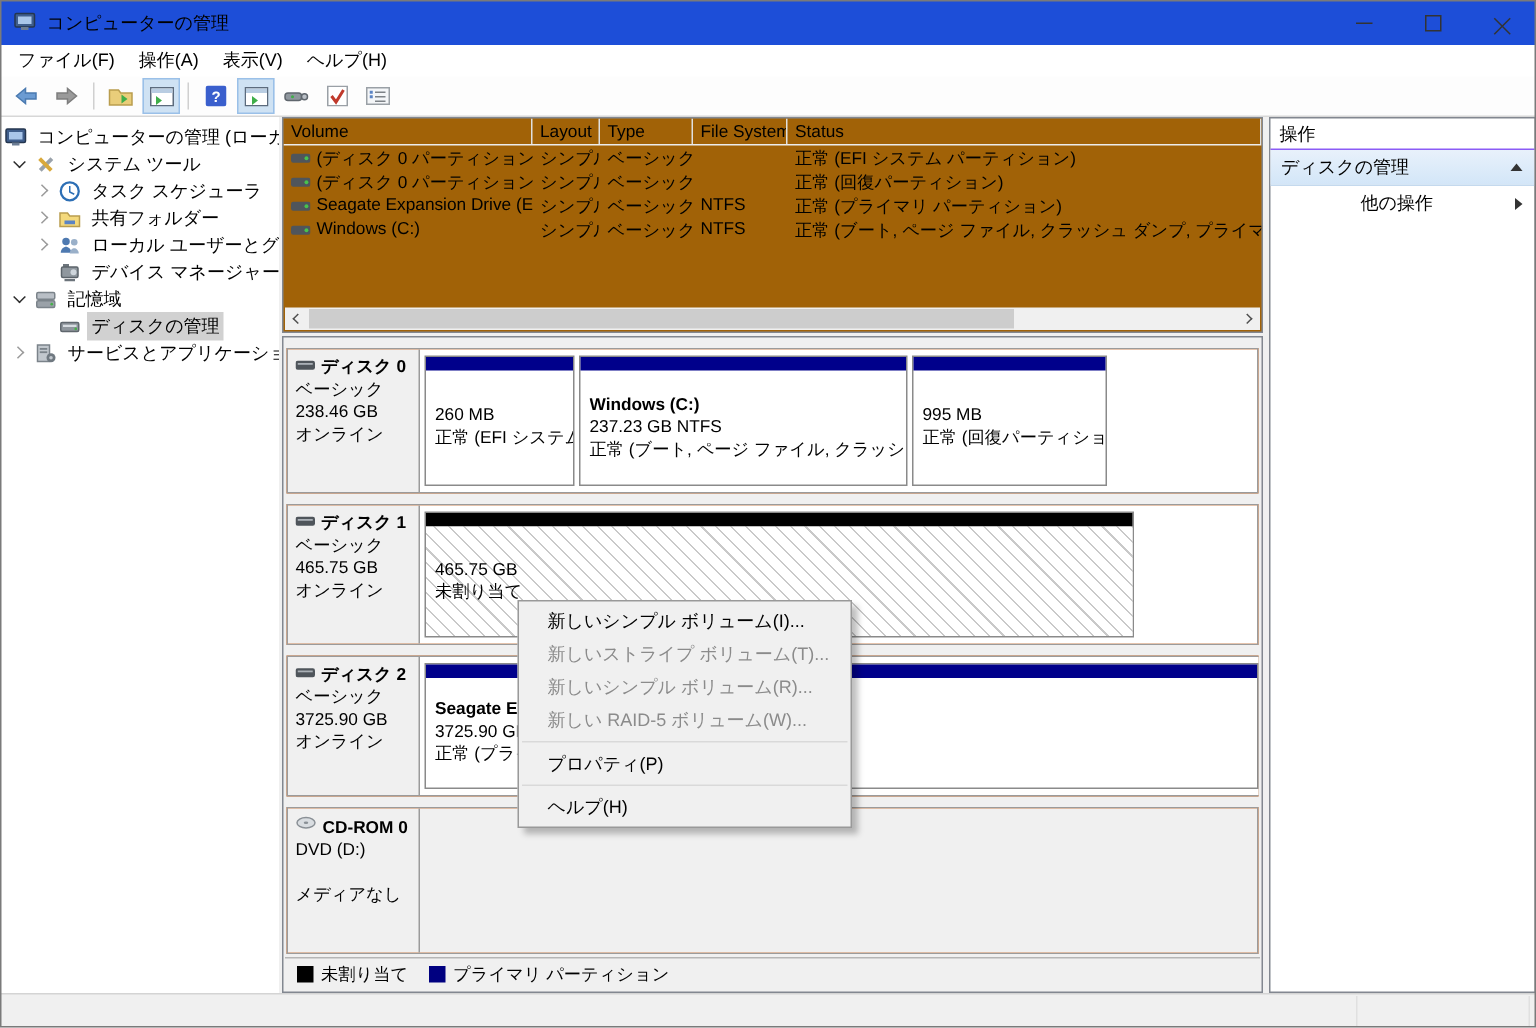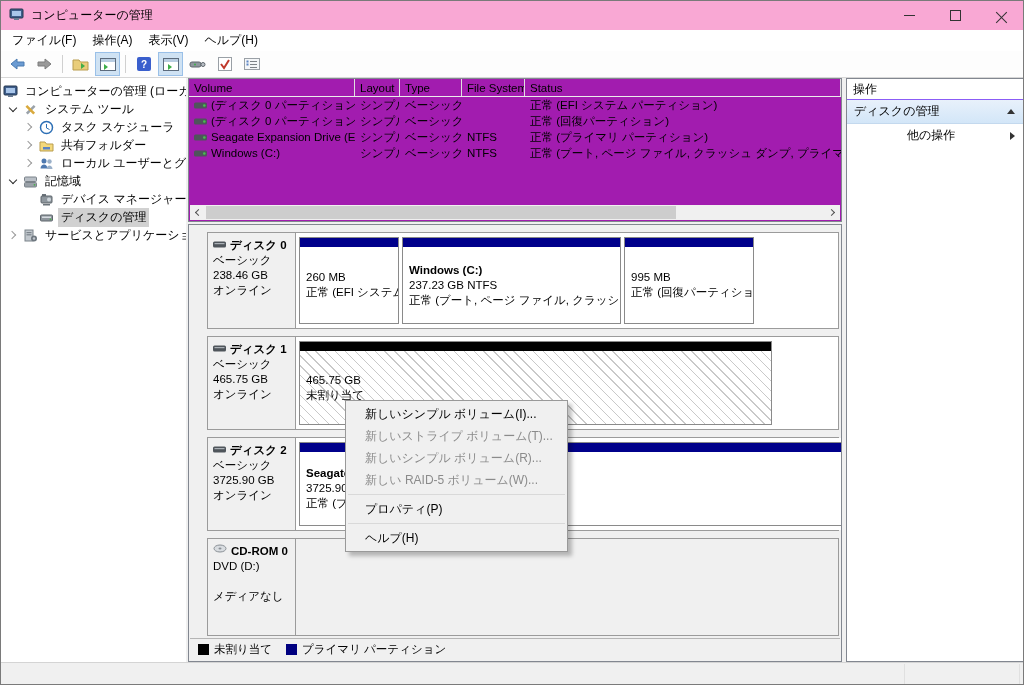--- a/index.html
+++ b/index.html
@@ -1,21 +1,21 @@
 <!DOCTYPE html>
 <html><head>
 <meta charset="utf-8">
 <style>
   html,body{margin:0;padding:0}
   body{width:1024px;height:685px;position:relative;background:#fff;
        font-family:"Liberation Sans","DejaVu Sans",sans-serif;font-size:12px;color:#000;overflow:hidden}
   .frame{position:absolute;inset:0;border:1px solid #7a7a7a;pointer-events:none;z-index:99}
 
   
-  .titlebar{position:absolute;top:0;left:0;right:0;height:30px;background:#f9a8d4;display:flex;align-items:center}
+  .titlebar{position:absolute;top:0;left:0;right:0;height:30px;background:#1d4ed8;display:flex;align-items:center}
   .titlebar .appicon{margin:0 6px 0 9px;display:inline-flex}
   .title-text{font-size:12px}
   .win-controls{position:absolute;right:0;top:0;height:30px;display:flex}
   .wbtn{width:46px;height:30px;display:flex;align-items:center;justify-content:center;position:relative}
   .glyph-min{width:11px;height:1px;background:#333}
   .glyph-max{width:9px;height:9px;border:1px solid #333}
   .glyph-close{width:11px;height:11px;position:relative}
   .glyph-close::before,.glyph-close::after{content:"";position:absolute;left:5px;top:0;width:1px;height:15px;background:#333;transform-origin:center}
   .glyph-close::before{transform:rotate(45deg)}
   .glyph-close::after{transform:rotate(-45deg)}
@@ -26,21 +26,21 @@
 
   
   .toolbar{position:absolute;top:51px;left:0;right:0;height:26px;background:#fdfdfd;border-bottom:1px solid #d7d7d7;display:flex;align-items:center;padding-left:4px}
   .tbtn{width:23px;height:22px;display:inline-flex;align-items:center;justify-content:center;margin:0 1px;border:1px solid transparent}
   .tbtn.pressed{background:#cfe2f3;border:1px solid #9ac0e8}
   .tsep{width:1px;height:18px;background:#d0d0d0;margin:0 4px}
 
   
   .main{position:absolute;top:78px;left:0;right:0;bottom:22px;background:#f0f0f0}
   .tree-pane{position:absolute;left:0;top:0;width:186px;bottom:0;background:#fff;overflow:hidden}
-  .vol-pane{position:absolute;left:188px;top:0;width:654px;height:144px;background:#a21caf;border:1px solid #828790;box-sizing:border-box;overflow:hidden}
+  .vol-pane{position:absolute;left:188px;top:0;width:654px;height:144px;background:#a16207;border:1px solid #828790;box-sizing:border-box;overflow:hidden}
   .gfx-pane{position:absolute;left:188px;top:146px;width:654px;bottom:1px;background:#f0f0f0;border:1px solid #828790;box-sizing:border-box;overflow:hidden}
   .act-pane{position:absolute;left:846px;top:0;width:178px;bottom:1px;background:#fff;border:1px solid #828790;box-sizing:border-box}
 
   
   .trow{height:18px;display:flex;align-items:center;white-space:nowrap;padding-left:2px}
   .trow.lvl1{padding-left:8px}
   .trow.lvl2{padding-left:24px}
   .tree-pane{padding-top:4px}
   .chev{width:10px;height:10px;display:inline-block;position:relative;flex:0 0 10px;margin-right:4px}
   .chev.exp::before{content:"";position:absolute;left:2px;top:1px;width:5px;height:5px;border-right:1px solid #2b2b2b;border-bottom:1px solid #2b2b2b;transform:rotate(45deg)}
@@ -62,21 +62,21 @@
   .vicon{margin-right:4px;display:inline-flex;flex:0 0 13px}
   .hscroll{position:absolute;left:1px;right:1px;bottom:1px;height:15px;background:#f0f0f0;display:flex;align-items:center}
   .sarrow{width:15px;height:15px;position:relative;flex:0 0 15px}
   .sarrow::before{content:"";position:absolute;top:5px;width:4px;height:4px;border-left:1px solid #505050;border-bottom:1px solid #505050}
   .sarrow.left::before{left:6px;transform:rotate(45deg)}
   .sarrow.right::before{left:4px;transform:rotate(-135deg)}
   .sarrow.right{margin-left:auto}
   .sthumb{position:absolute;left:16px;width:470px;top:1px;height:13px;background:#cdcdcd}
 
   
-  .disk-row{margin:7px 2px 0 18px;border:1px solid #9b9b9b;background:#f97316;display:flex;box-sizing:border-box}
+  .disk-row{margin:7px 2px 0 2px;border:1px solid #9b9b9b;background:#f97316;display:flex;box-sizing:border-box}
   .dlabel{width:88px;flex:0 0 88px;background:#f0f0f0;border-right:1px solid #9b9b9b;padding:5px 2px 0 5px;box-sizing:border-box;font-size:11.5px;line-height:15px;white-space:nowrap;overflow:hidden}
   .dname{font-weight:bold;display:flex;align-items:center;gap:4px}
   .parts{flex:1;position:relative;background:#fff;padding:4px 0 4px 3px;display:flex;gap:3px;box-sizing:border-box}
   .parts.empty{background:#f0f0f0}
   .pbox{border:1px solid #8a8a8a;display:flex;flex-direction:column;box-sizing:border-box}
   .pband{height:9px;flex:0 0 9px}
   .band-navy{background:#00008B}
   .band-black{background:#000}
   .pcontent{flex:1;display:flex;flex-direction:column;justify-content:center;padding-left:6px;overflow:hidden}
   .pline{font-size:11.5px;line-height:15px;white-space:nowrap;overflow:hidden}
@@ -253,42 +253,42 @@
       <span class="ticon">
           <svg width="15" height="15">
             <circle cx="5" cy="5" r="2.5" fill="#4e79b0"></circle>
             <path d="M1.5 12.5c0-2.5 2-4 3.5-4s3.5 1.5 3.5 4z" fill="#4e79b0"></path>
             <circle cx="10.5" cy="5.5" r="2.2" fill="#9ab0c9"></circle>
             <path d="M7.5 13c0-2.2 1.7-3.5 3-3.5s3 1.3 3 3.5z" fill="#9ab0c9"></path>
           </svg>
         </span>
       <span class="tlabel">ローカル ユーザーとグループ</span>
     </div>
-    <div class="trow lvl1">
-      <span class="chev exp"></span>
-      <span class="ticon">
-          <svg width="15" height="15">
-            <rect x="1.5" y="3" width="12" height="4.5" rx="1" fill="#b9bfc6" stroke="#7b838a"></rect>
-            <rect x="1.5" y="8.5" width="12" height="4.5" rx="1" fill="#9aa1a8" stroke="#7b838a"></rect>
-            <circle cx="11.5" cy="10.8" r="0.9" fill="#46b04a"></circle>
-          </svg>
-        </span>
-      <span class="tlabel">記憶域</span>
-    </div>
     <div class="trow lvl2">
       <span class="chev"></span>
       <span class="ticon">
           <svg width="15" height="15">
             <rect x="3" y="2" width="4" height="3" fill="#6c747b"></rect>
             <rect x="2" y="4" width="11" height="7" rx="1" fill="#8f979e" stroke="#5c646b"></rect>
             <circle cx="10" cy="7.5" r="2" fill="#cfd6dc"></circle>
             <rect x="4" y="12" width="7" height="1.5" fill="#6c747b"></rect>
           </svg>
         </span>
       <span class="tlabel">デバイス マネージャー</span>
+    </div>
+    <div class="trow lvl1">
+      <span class="chev exp"></span>
+      <span class="ticon">
+          <svg width="15" height="15">
+            <rect x="1.5" y="3" width="12" height="4.5" rx="1" fill="#b9bfc6" stroke="#7b838a"></rect>
+            <rect x="1.5" y="8.5" width="12" height="4.5" rx="1" fill="#9aa1a8" stroke="#7b838a"></rect>
+            <circle cx="11.5" cy="10.8" r="0.9" fill="#46b04a"></circle>
+          </svg>
+        </span>
+      <span class="tlabel">記憶域</span>
     </div>
     <div class="trow lvl2">
       <span class="chev"></span>
       <span class="ticon">
           <svg width="15" height="15">
             <rect x="1.5" y="5" width="12" height="6" rx="1" fill="#8f969d" stroke="#5f666d"></rect>
             <rect x="3" y="6.5" width="9" height="1.5" fill="#d7dce1"></rect>
             <circle cx="11.5" cy="9.3" r="0.9" fill="#46b04a"></circle>
           </svg>
         </span>

